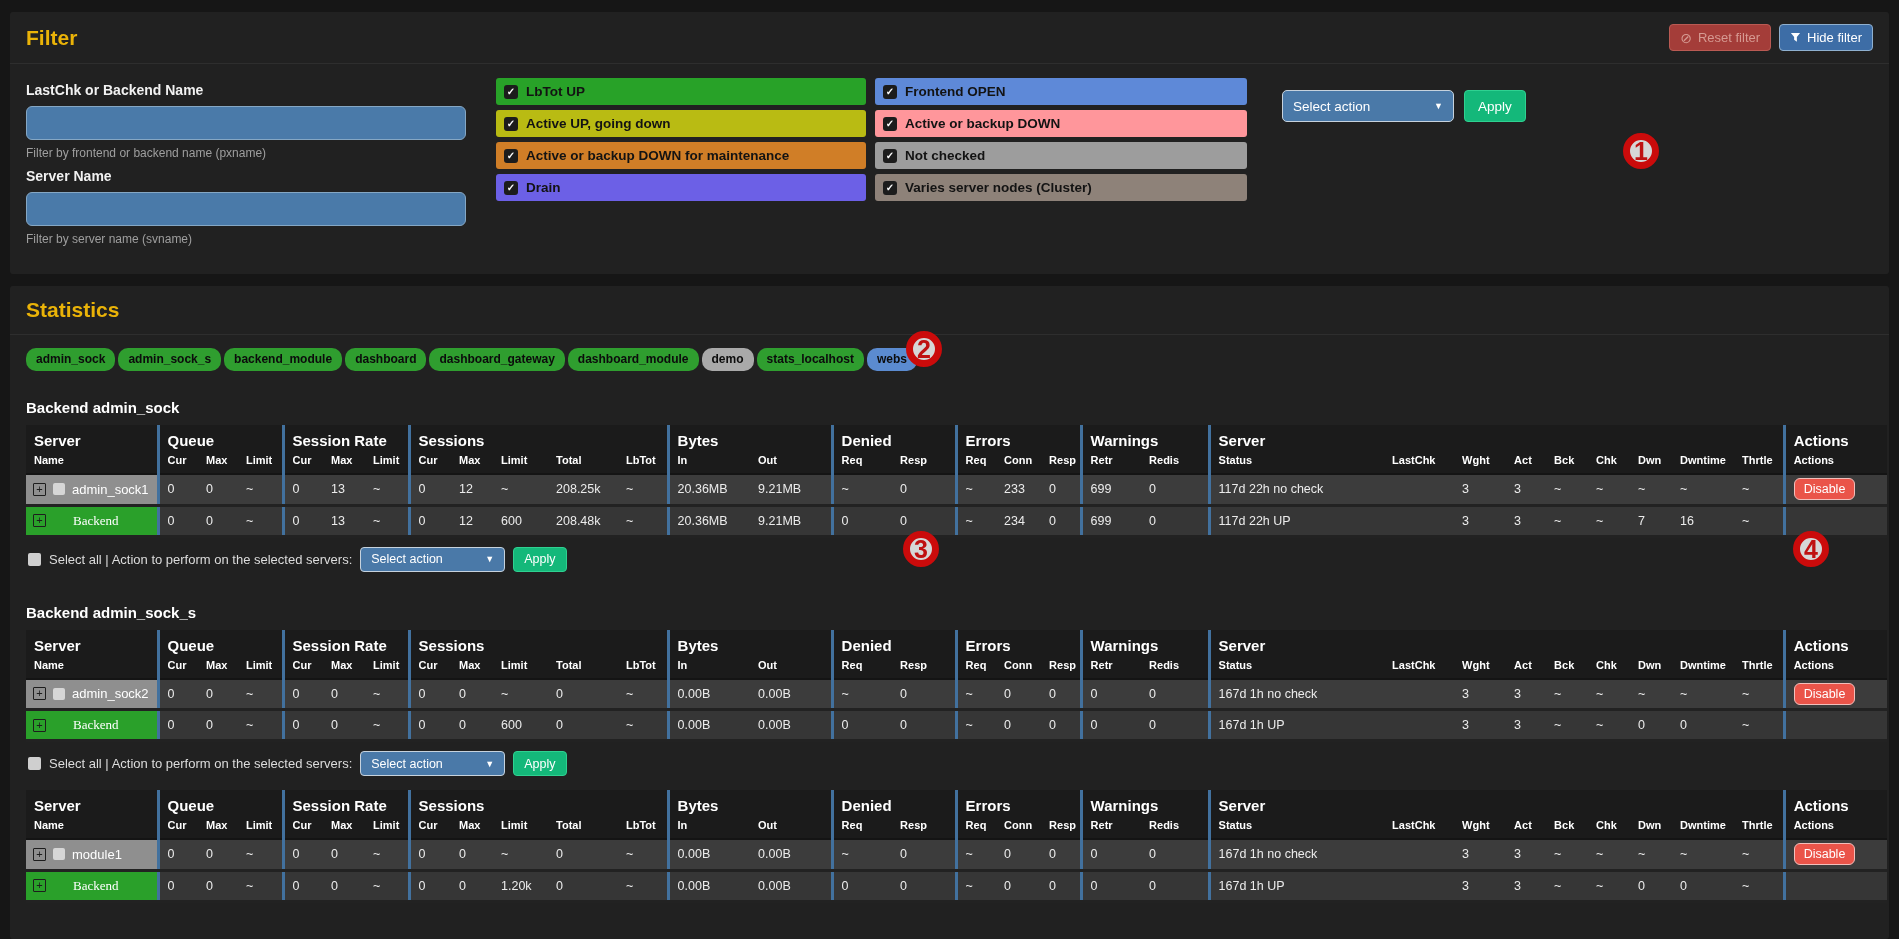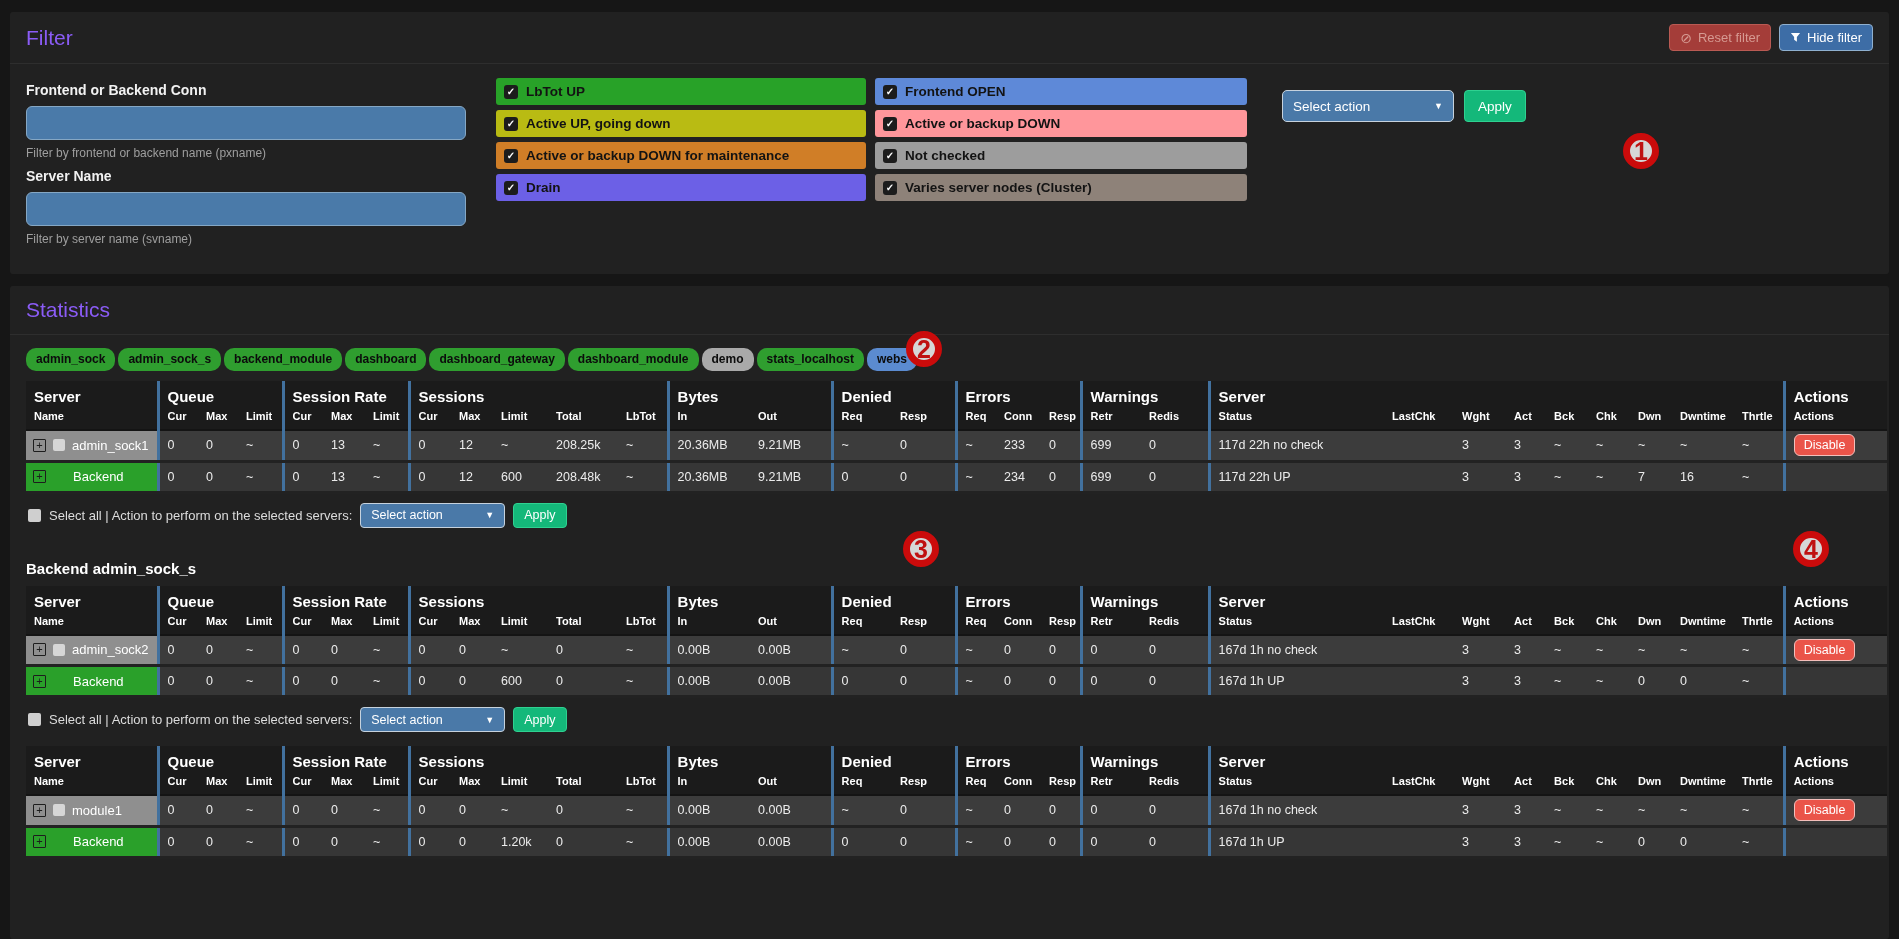--- a/index.html
+++ b/index.html
@@ -5,21 +5,21 @@
   * { box-sizing: border-box; }
   html,body { margin:0; padding:0; }
   body {
     width:1899px; height:939px; overflow:hidden; position:relative;
     background:#161616; font-family:"Liberation Sans", sans-serif;
     display:flex; flex-direction:column;
   }
   .card { background:#212121; margin:12px 10px 0; border-radius:3px; }
   .card-header { display:flex; justify-content:space-between; align-items:center;
     padding:12px 16px; border-bottom:1px solid #2e2e2e; }
-  .card-title { font-size:21px; font-weight:400; color:#8b5cf6; }
+  .card-title { font-size:21px; font-weight:700; color:#eab308; }
   .hdr-buttons { display:flex; gap:8px; }
   .btn-reset { background:#a43d39; color:#d69a92; border:1px solid #b95a53; border-radius:4px;
     height:27px; padding:0 10px; font-size:13px; display:flex; gap:6px; align-items:center; cursor:pointer; font-family:inherit;}
   .btn-hide { background:#3d6da6; color:#fff; border:1px solid #8fb0cf; border-radius:4px;
     height:27px; padding:0 10px; font-size:13px; display:flex; gap:6px; align-items:center; cursor:pointer; font-family:inherit;}
   .ban-icon { font-size:14px; line-height:1; }
 
   .filter-body { display:flex; padding:14px 16px 20px; }
   .fcol1 { width:440px; margin-right:30px; }
   .flabel { font-size:14px; font-weight:bold; color:#f2f2f2; margin:4px 0 8px; }
@@ -64,21 +64,21 @@
   .gsep { border-left:3px solid #42719e; }
   tr.row-server td { background:#3c3c3c; }
   tr.row-backend td { background:#363636; }
   td.name-cell { padding:0 7px; }
   tr.row-server td.name-cell { background:#8f8f8f; color:#fff; }
   tr.row-backend td.name-cell { background:#2aa02a; color:#fff; }
   .name-inner { display:flex; align-items:center; gap:7px; font-size:13px; }
   .expand-icon { width:13px; height:13px; border:1.5px solid #1d1d1d; color:#1d1d1d;
     font-size:11px; line-height:10px; text-align:center; flex:none; border-radius:1px; cursor:pointer; }
   .row-cb { width:12px; height:12px; background:#d6d6d6; border-radius:2px; flex:none; cursor:pointer; }
-  .backend-name { margin-left:20px; }
+  .backend-name { margin-left:20px;font-family:Liberation Serif, serif; }
   .btn-disable { background:#ea5449; color:#fff; border:1px solid #f3beba; border-radius:6px;
     font-size:12.5px; padding:3px 9px; cursor:pointer; font-family:inherit; }
 
   .select-row { display:flex; align-items:center; gap:8px; padding:9px 2px 14px;
     font-size:13px; color:#dcdcdc; }
   .sel-cb { width:13px; height:13px; background:#cfcfcf; border-radius:2px; flex:none; cursor:pointer; }
 
   .ann { position:absolute; width:36px; height:36px; border:7px solid #cb0b0b; border-radius:50%;
     background:#d6d6d6; color:#bf1111; font-weight:bold; font-size:25px;
     display:flex; align-items:center; justify-content:center; z-index:20; }
@@ -99,21 +99,21 @@
           <svg width="11" height="11" viewBox="0 0 12 12">
               <path d="M1 1h10L7.5 5.5V10.5L4.5 8.5V5.5Z" fill="#fff"></path>
             </svg>
         </span>
         <span>Hide filter</span>
       </button>
     </div>
   </div>
   <div class="filter-body">
     <div class="fcol1">
-      <div class="flabel">Frontend or Backend Conn</div>
+      <div class="flabel">LastChk or Backend Name</div>
       <input class="txt" value="" style="">
       <div class="fhelp">Filter by frontend or backend name (pxname)</div>
       <div class="flabel">Server Name</div>
       <input class="txt" value="" style="">
       <div class="fhelp">Filter by server name (svname)</div>
     </div>
     <div class="fcol2">
       <div class="state-grid" id="state-grid">
           <div class="state-btn" style="background: rgb(40, 162, 40);">
             <span class="cb">✓</span>
@@ -161,20 +161,21 @@
   </div>
 </div>
 
 <div class="card" id="stats-card">
   <div class="card-header">
     <div class="card-title">Statistics</div>
   </div>
   <div class="badges-row" id="badges"><span class="badge" style="background: rgb(47, 158, 47);">admin_sock</span><span class="badge" style="background: rgb(47, 158, 47);">admin_sock_s</span><span class="badge" style="background: rgb(47, 158, 47);">backend_module</span><span class="badge" style="background: rgb(47, 158, 47);">dashboard</span><span class="badge" style="background: rgb(47, 158, 47);">dashboard_gateway</span><span class="badge" style="background: rgb(47, 158, 47);">dashboard_module</span><span class="badge" style="background: rgb(169, 169, 169);">demo</span><span class="badge" style="background: rgb(47, 158, 47);">stats_localhost</span><span class="badge" style="background: rgb(91, 139, 208);">webs</span></div>
   <div id="backends">
       <section class="backend-section">
+        <div class="backend-title">Backend admin_sock</div>
         <table>
           <colgroup>
             <col style="width: 132px;">
             <col style="width: 40px;">
             <col style="width: 40px;">
             <col style="width: 45px;">
             <col style="width: 40px;">
             <col style="width: 42px;">
             <col style="width: 44px;">
             <col style="width: 42px;">

